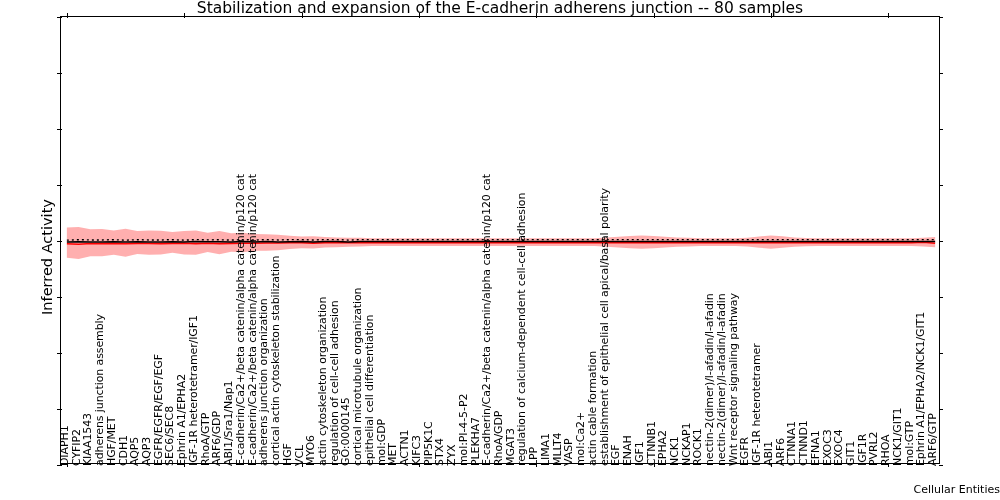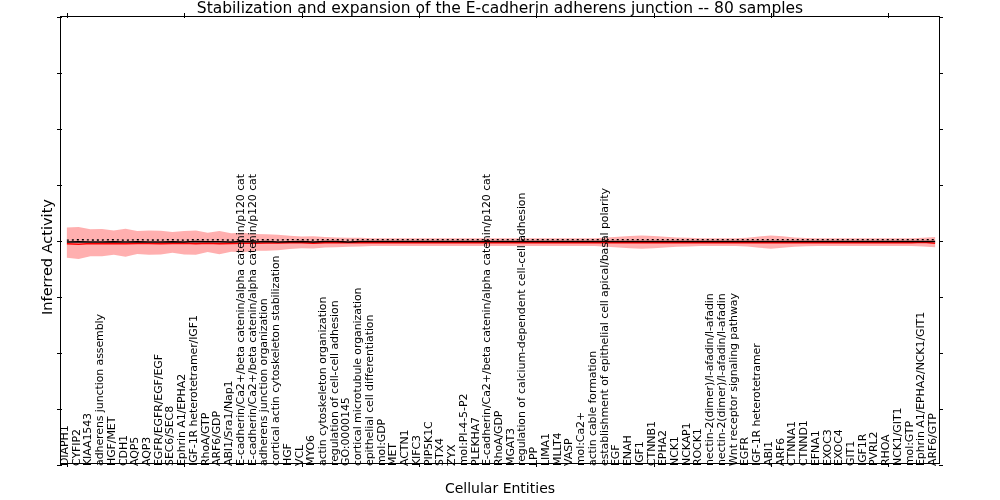--- a/index.html
+++ b/index.html
@@ -43,22 +43,22 @@
   #xlabels{position:absolute; left:60px; top:0; width:880px; height:500px;
            pointer-events:none;}
   .xlab{
     position:absolute; bottom:34px;
     transform-origin:left bottom;
     transform:rotate(-90deg);
     font-size:11px; line-height:11px; color:#000; white-space:nowrap;
     letter-spacing:-0.1px;
   }
   #xaxis-title{
-    position:absolute; left:0; bottom:4px; width:1000px; text-align:center;
-    font-size:14px; color:#000;
+    position:absolute; left:0; bottom:4px; width:1000px; text-align:right;
+    font-size:11px; color:#000;
   }
 </style>
 </head>
 <body>
 
 <div id="stage">
 
   <div id="chart-title">Stabilization and expansion of the E-cadherin adherens junction -- 80 samples</div>
 
   <div id="plot-frame">

